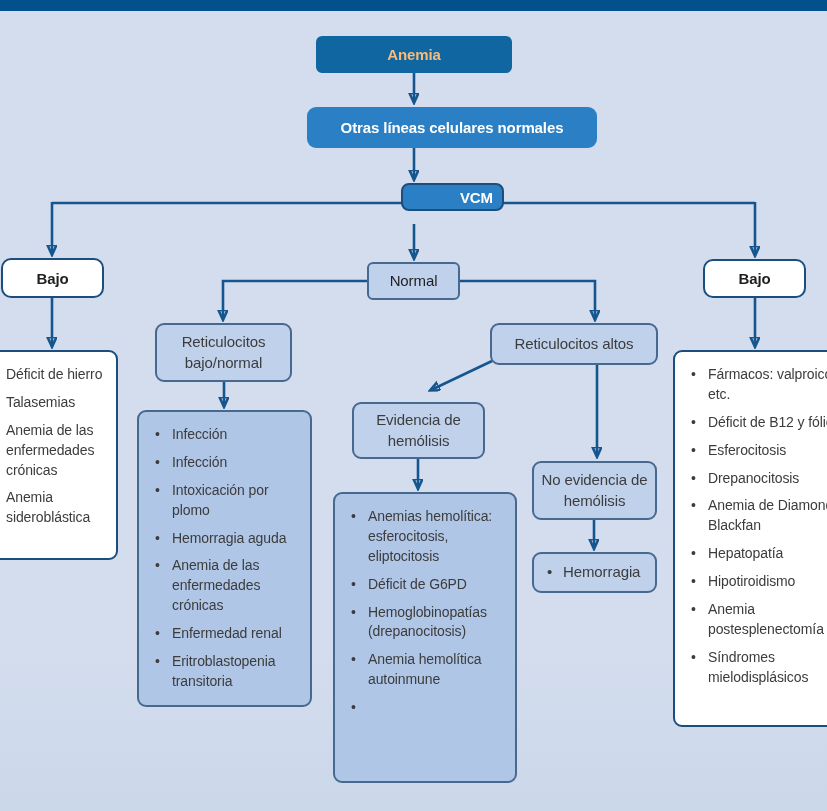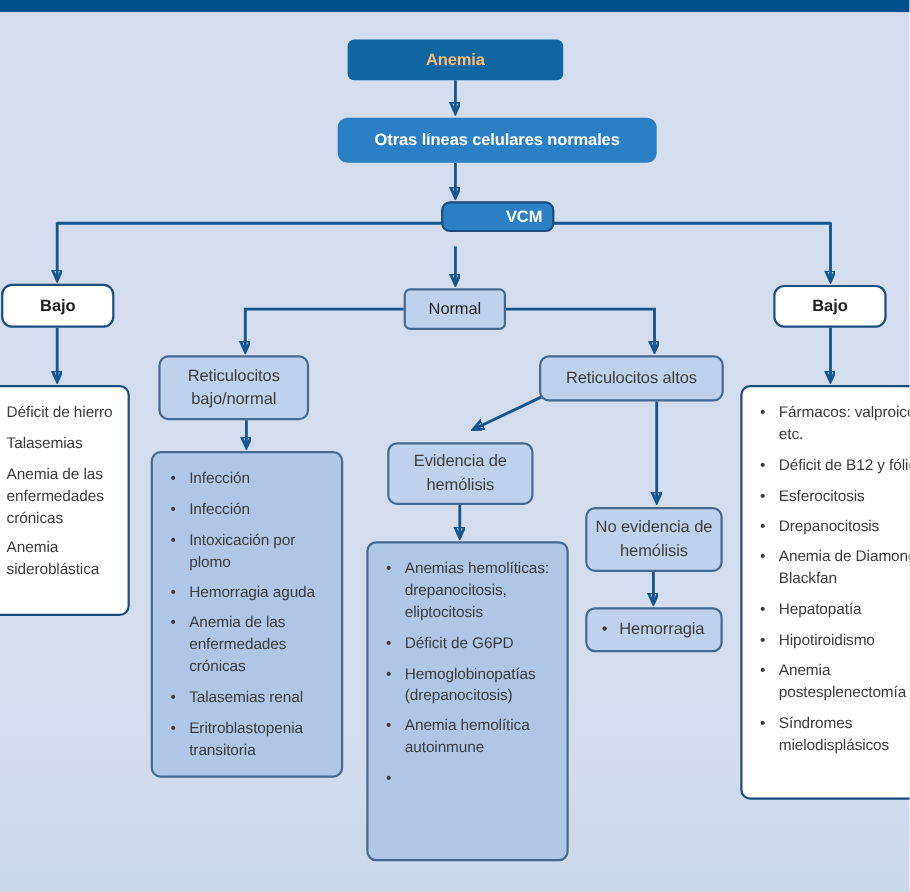--- a/index.html
+++ b/index.html
@@ -90,21 +90,21 @@
   </div>
 
   <div class="node node-light bold" style="left:367px;top:262px;width:93px;height:38px;">
     <span>Normal</span>
   </div>
 
   <div class="node node-white" style="left:703px;top:259px;width:103px;height:39px;">
     <span>Bajo</span>
   </div>
 
-  <div class="node node-light" style="left:144px;top:323px;width:137px;height:59px;">
+  <div class="node node-light" style="left:155px;top:323px;width:137px;height:59px;">
     <span>Reticulocitos bajo/normal</span>
   </div>
 
   <div class="node node-light" style="left:352px;top:402px;width:133px;height:57px;">
     <span>Evidencia de hemólisis</span>
   </div>
 
   <div class="node node-light" style="left:490px;top:323px;width:168px;height:42px;">
     <span>Reticulocitos altos</span>
   </div>
@@ -156,34 +156,34 @@
       <li>
           <span class="bullet">•</span>
           <span>Hemorragia aguda</span>
         </li>
       <li>
           <span class="bullet">•</span>
           <span>Anemia de las enfermedades crónicas</span>
         </li>
       <li>
           <span class="bullet">•</span>
-          <span>Talasemias renal</span>
+          <span>Enfermedad renal</span>
         </li>
       <li>
           <span class="bullet">•</span>
           <span>Eritroblastopenia transitoria</span>
         </li>
     </ul>
   </div>
 
   <div class="listbox light" style="left:333px;top:492px;width:184px;min-height:291px;">
     <ul>
       <li>
           <span class="bullet">•</span>
-          <span>Anemias hemolíticas: drepanocitosis, eliptocitosis</span>
+          <span>Anemias hemolítica: esferocitosis, eliptocitosis</span>
         </li>
       <li>
           <span class="bullet">•</span>
           <span>Déficit de G6PD</span>
         </li>
       <li>
           <span class="bullet">•</span>
           <span>Hemoglobinopatías (drepanocitosis)</span>
         </li>
       <li>

